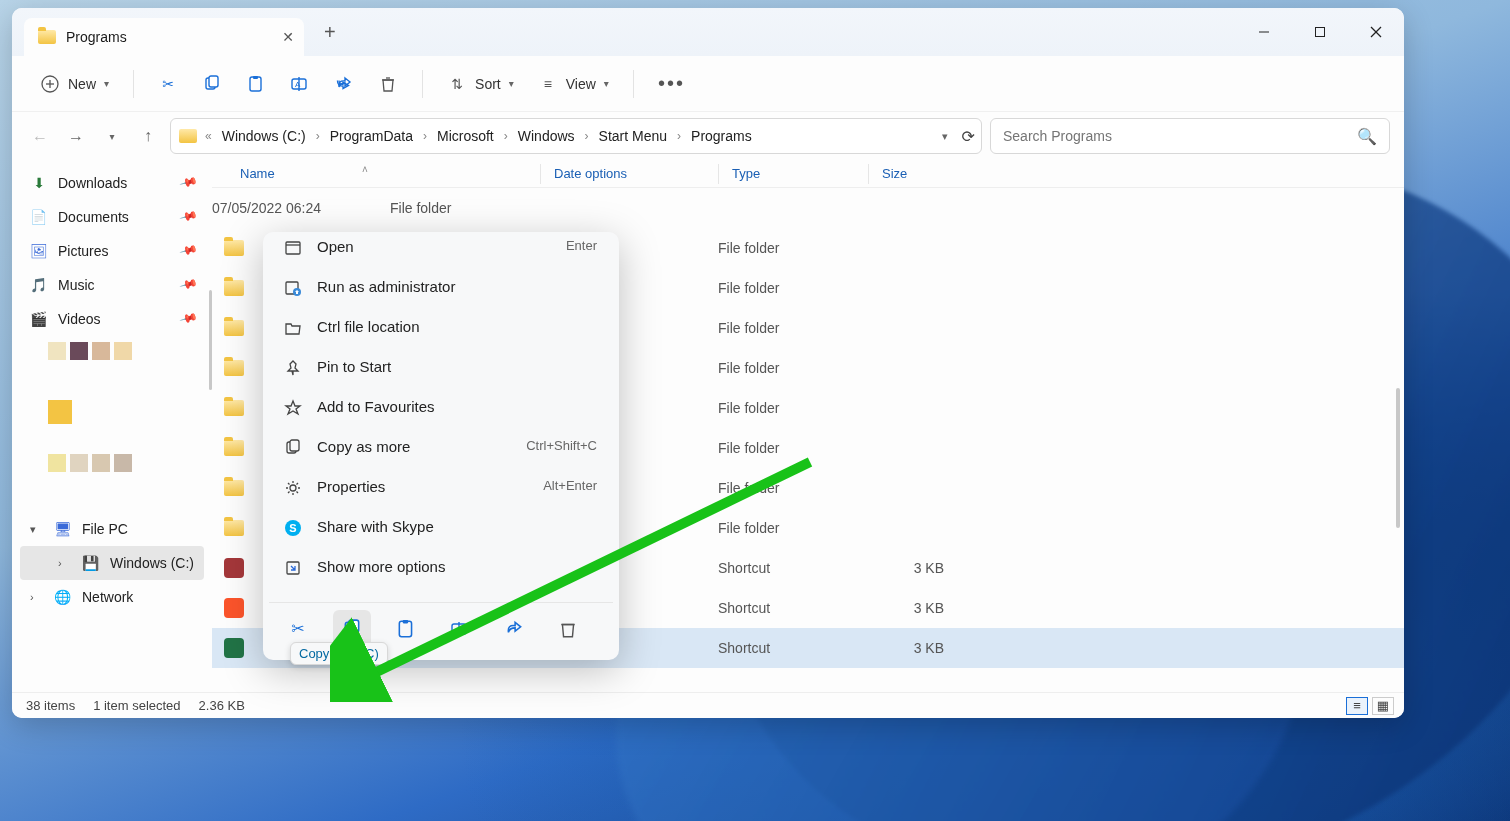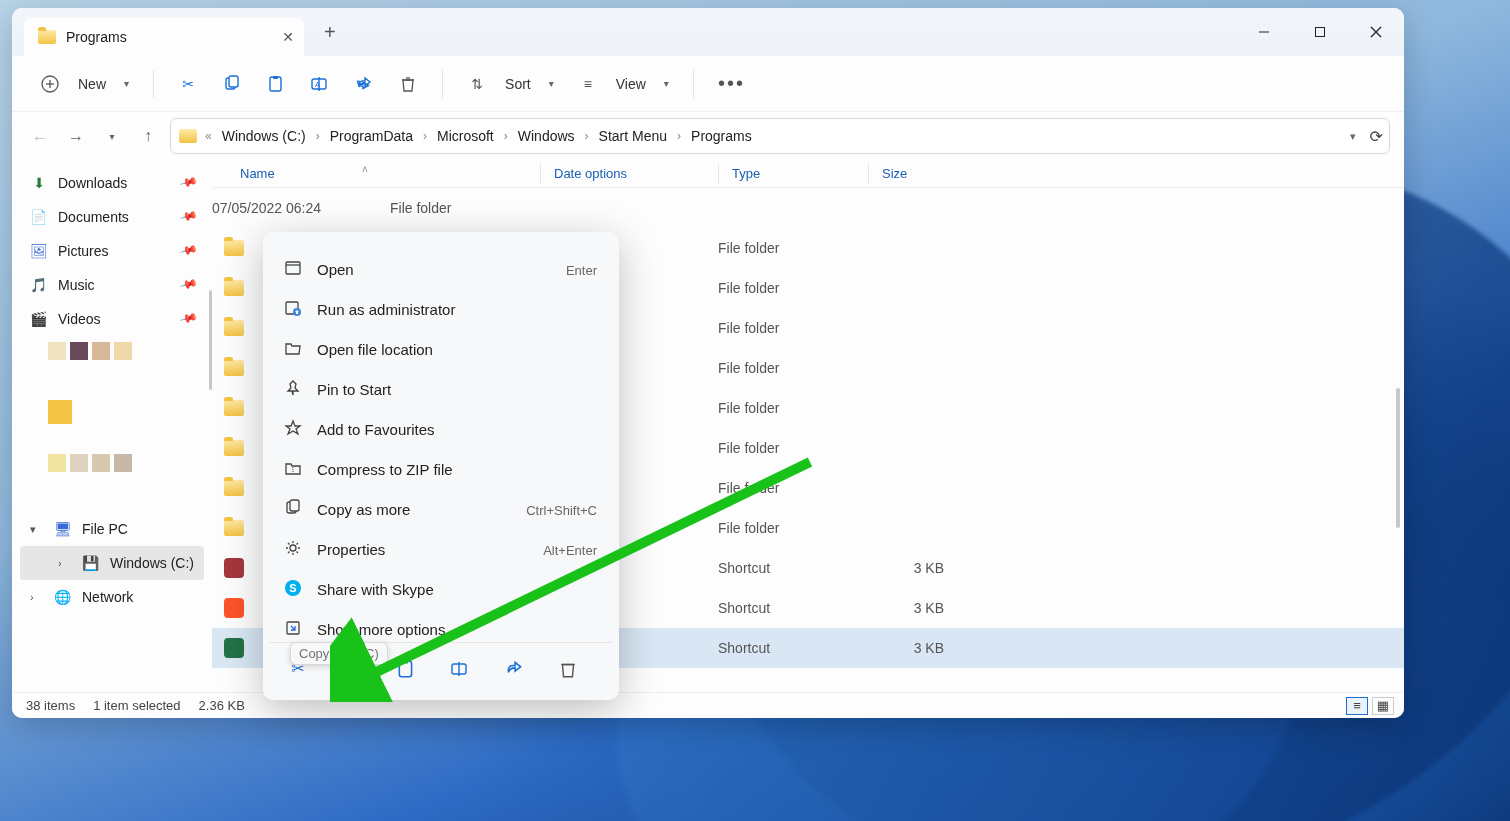--- a/index.html
+++ b/index.html
@@ -17,21 +17,21 @@
   .tab .folder-ico::before { content:""; position:absolute; top:-3px; left:0; width:8px; height:4px; background:#f3c443; border-radius:2px 2px 0 0; }
   .tab-title { font-size: 14px; color: #1a1a1a; }
   .tab-close { position: absolute; right: 10px; font-size: 14px; color: #555; cursor: pointer; }
   .new-tab { margin-left: 10px; font-size: 20px; color: #555; cursor: pointer; padding: 6px 10px; }
   .titlebar-controls { position: absolute; right: 0; top: 0; height: 48px; display: flex; }
   .tbc { width: 56px; display: flex; align-items: center; justify-content: center; font-size: 14px; color: #222; cursor: pointer; }
   .tbc svg, .tbc span { pointer-events: none; }
 
   
   .toolbar { height: 56px; background: #fdfdfd; display: flex; align-items: center; padding: 0 18px; gap: 4px; border-bottom: 1px solid #f0f0f0; }
-  .tb-btn { height: 36px; padding: 0 10px; display: flex; align-items: center; gap: 18px; border-radius: 6px; cursor: pointer; color: #333; font-size: 14px; }
+  .tb-btn { height: 36px; padding: 0 10px; display: flex; align-items: center; gap: 8px; border-radius: 6px; cursor: pointer; color: #333; font-size: 14px; }
   .tb-sep { width: 1px; height: 28px; background: #e3e3e3; margin: 0 10px; }
   .tb-ico { color: #1a6fd8; width: 20px; height: 20px; display: flex; align-items: center; justify-content: center; }
   .chev { font-size: 10px; color: #666; }
 
   
   .addr-row { height: 48px; display: flex; align-items: center; padding: 0 14px; gap: 8px; }
   .nav-arrow { width: 28px; height: 28px; display: flex; align-items: center; justify-content: center; color: #666; cursor: pointer; border-radius: 4px; }
   .nav-arrow.disabled { color: #bbb; }
   .breadcrumb { flex: 1; height: 36px; border: 1px solid #d8d8d8; border-radius: 6px; display: flex; align-items: center; padding: 0 8px; gap: 2px; background: #fff; position: relative; }
   .bc-folder { width: 18px; height: 14px; background: linear-gradient(#ffe9a8,#f3c443); border-radius: 2px; margin-right: 4px; }
@@ -78,27 +78,27 @@
   .scrollbar-track { position:absolute; right:4px; top:200px; width:4px; height:140px; background:#c8c8c8; border-radius:2px; }
 
   
   .status { height: 26px; border-top: 1px solid #eee; display: flex; align-items: center; padding: 0 14px; font-size: 13px; color: #444; gap: 18px; background: #fdfdfd; border-radius: 0 0 10px 10px; position: relative; }
   .status .right-icons { position: absolute; right: 10px; display: flex; gap: 4px; }
   .view-toggle { width: 22px; height: 18px; border: 1px solid #ccc; display: flex; align-items: center; justify-content: center; cursor: pointer; }
   .view-toggle.active { border-color: #1a6fd8; background: #eaf2fb; }
 
   
   .ctx { position: absolute; left: 263px; top: 232px; width: 356px; background: #f7f8f9; border-radius: 10px; box-shadow: 0 10px 40px rgba(0,0,0,0.25); padding: 6px; z-index: 50; }
-  .ctx-item { height: 40px; display: flex; align-items: flex-end; gap: 14px; padding: 0 14px; border-radius: 6px; cursor: pointer; font-size: 15px; color: #222; position: relative; }
+  .ctx-item { height: 40px; display: flex; align-items: flex-start; gap: 14px; padding: 0 14px; border-radius: 6px; cursor: pointer; font-size: 15px; color: #222; position: relative; }
   .ctx-ico { width: 20px; height: 20px; color: #444; display: flex; align-items: center; justify-content: center; flex-shrink: 0; }
   .ctx-shortcut { position: absolute; right: 16px; font-size: 13px; color: #666; }
   .ctx-bottom { height: 52px; display: flex; align-items: center; gap: 16px; padding: 0 10px; border-top: 1px solid #e6e6e6; margin-top: 4px; }
   .ctx-bbtn { width: 38px; height: 38px; display: flex; align-items: center; justify-content: center; border-radius: 6px; cursor: pointer; color: #1a6fd8; }
   .ctx-bbtn.hl { background: #e6e6e6; }
-  .tooltip { position: absolute; left: 290px; top: 642px; background: #f7f8f9; border: 1px solid #d8d8d8; border-radius: 6px; padding: 3px 8px; font-size: 13px; color: #737373; z-index: 60; box-shadow: 0 2px 6px rgba(0,0,0,0.15); }
+  .tooltip { position: absolute; left: 290px; top: 642px; background: #f7f8f9; border: 1px solid #d8d8d8; border-radius: 6px; padding: 3px 8px; font-size: 13px; color: #0369a1; z-index: 60; box-shadow: 0 2px 6px rgba(0,0,0,0.15); }
 
   
   .arrow-svg { position: absolute; left: 330px; top: 452px; z-index: 70; pointer-events: none; }
 
 </style>
 </head>
 <body>
 
 <div class="desktop-bg">
   <div class="wave"></div>
@@ -228,20 +228,24 @@
       <span class="bc-item">Windows</span>
         <span class="bc-sep">›</span>
       <span class="bc-item">Start Menu</span>
         <span class="bc-sep">›</span>
       <span class="bc-item">Programs</span>
       <div class="bc-end">
         <span style="color:#666;font-size:11px;cursor:pointer">▾</span>
         <span style="color:#444;cursor:pointer">⟳</span>
       </div>
     </div>
+    <div class="search">
+      <input placeholder="Search Programs" style="">
+      <span class="search-ico">🔍</span>
+    </div>
   </div>
 
   <div class="content">
     <div class="sidebar">
       <div class="sb-item">
           <span class="sb-ico" style="color:#2a7a3a">⬇</span>
           <span>Downloads</span>
           <span class="pin">📌</span>
         </div>
       <div class="sb-item">
@@ -451,46 +455,37 @@
           </svg>
         </span>
         <span>Run as administrator</span>
       </div>
       <div class="ctx-item">
         <span class="ctx-ico">
           <svg width="18" height="18" viewBox="0 0 18 18">
             <path d="M2 5 L7 5 L8 7 L16 7 L15 15 L2 15 Z" stroke="#444" fill="none" stroke-width="1.3"></path>
           </svg>
         </span>
-        <span>Open file location</span>
+        <span>Ctrl file location</span>
       </div>
       <div class="ctx-item">
         <span class="ctx-ico">
           <svg width="18" height="18" viewBox="0 0 18 18">
             <path d="M9 2 L12 5 L11 9 L14 12 L9 12 L9 16 L8 12 L4 12 L7 9 L6 5 Z" stroke="#444" fill="none" stroke-width="1.3"></path>
           </svg>
         </span>
         <span>Pin to Start</span>
       </div>
       <div class="ctx-item">
         <span class="ctx-ico">
           <svg width="18" height="18" viewBox="0 0 18 18">
             <path d="M9 2 L11 7 L16 7 L12 10 L14 15 L9 12 L4 15 L6 10 L2 7 L7 7 Z" stroke="#444" fill="none" stroke-width="1.3"></path>
           </svg>
         </span>
         <span>Add to Favourites</span>
-      </div>
-      <div class="ctx-item">
-        <span class="ctx-ico">
-          <svg width="18" height="18" viewBox="0 0 18 18">
-            <path d="M2 5 L7 5 L8 7 L16 7 L16 15 L2 15 Z" stroke="#444" fill="none" stroke-width="1.3"></path>
-            <line x1="9" y1="8" x2="9" y2="14" stroke="#444" stroke-width="1" stroke-dasharray="1 1"></line>
-          </svg>
-        </span>
-        <span>Compress to ZIP file</span>
       </div>
       <div class="ctx-item">
         <span class="ctx-ico">
           <svg width="18" height="18" viewBox="0 0 18 18">
             <rect x="3" y="3" width="9" height="11" rx="2" stroke="#444" fill="none" stroke-width="1.3"></rect>
             <rect x="6" y="1" width="9" height="11" rx="2" stroke="#444" fill="#f7f8f9" stroke-width="1.3"></rect>
           </svg>
         </span>
         <span>Copy as more</span>
         <span class="ctx-shortcut">Ctrl+Shift+C</span>

